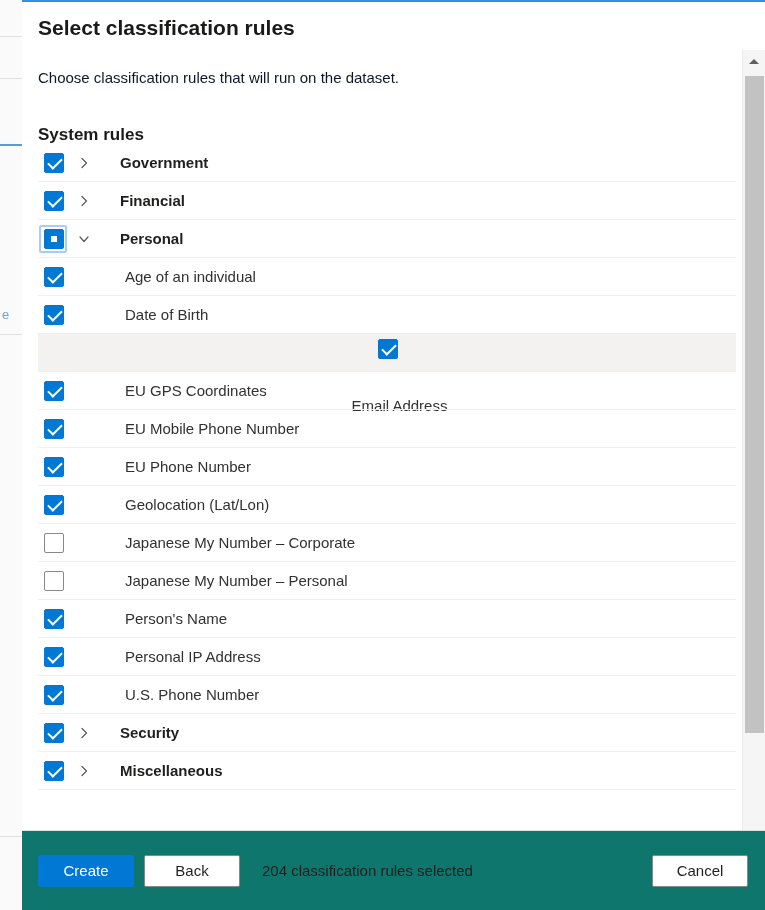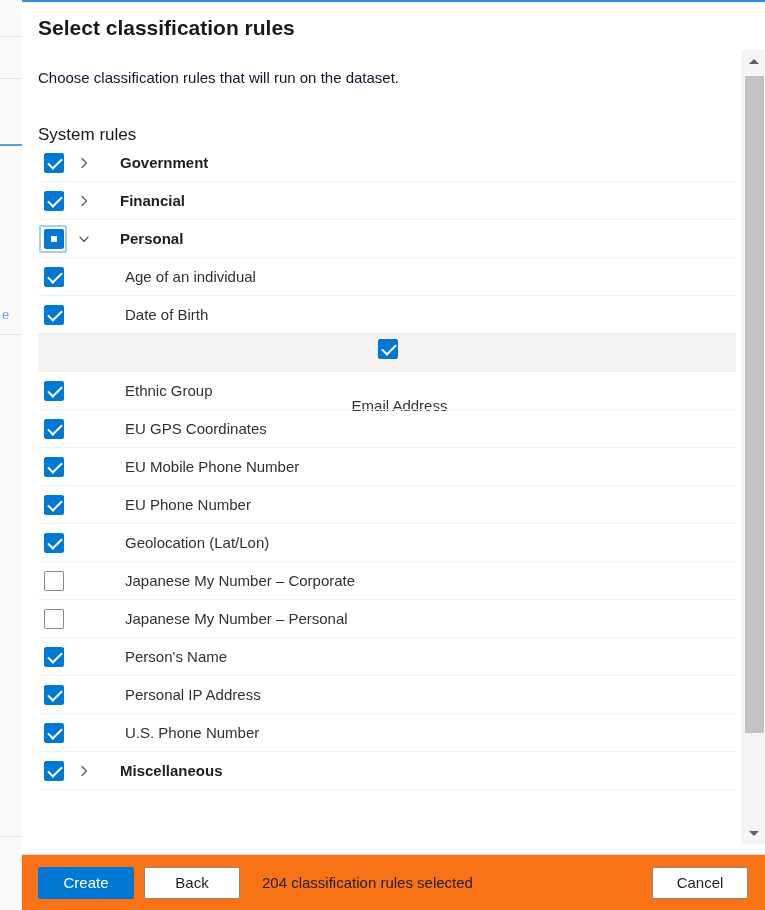--- a/index.html
+++ b/index.html
@@ -73,21 +73,21 @@
     line-height: 28px;
   }
   .panel-subtitle {
     font-size: 15px;
     color: #0f172a;
     margin: 26px 0 0 0;
     line-height: 20px;
   }
   .section-title {
     font-size: 17px;
-    font-weight: 400;
+    font-weight: 700;
     color: #1b1a19;
     margin: 36px 0 0 0;
     line-height: 22px;
   }
 
   
   .tree {
     position: absolute;
     left: 0;
     top: 142px;
@@ -234,22 +234,22 @@
     border-radius: 0;
     cursor: default;
   }
 
   
   .footer {
     position: absolute;
     left: 22px;
     bottom: 0;
     width: 743px;
-    height: 56px;
-    background: #f97316;
+    height: 80px;
+    background: #0f766e;
     border-top: 1px solid #e1e1e1;
     box-sizing: border-box;
     display: flex;
     align-items: center;
     padding: 0 17px 0 16px;
   }
   .btn {
     height: 32px;
     box-sizing: border-box;
     font-family: "Liberation Sans", sans-serif;
@@ -368,29 +368,20 @@
         <span class="chev-spacer"></span>
         <span class="row-label child">Email Address</span>
       </div>
       <div class="tree-row">
         <span class="cbx-wrap">
           <span class="cbx checked">
             <span class="tick"></span>
           </span>
         </span>
         <span class="chev-spacer"></span>
-        <span class="row-label child">Ethnic Group</span>
-      </div>
-      <div class="tree-row">
-        <span class="cbx-wrap">
-          <span class="cbx checked">
-            <span class="tick"></span>
-          </span>
-        </span>
-        <span class="chev-spacer"></span>
         <span class="row-label child">EU GPS Coordinates</span>
       </div>
       <div class="tree-row">
         <span class="cbx-wrap">
           <span class="cbx checked">
             <span class="tick"></span>
           </span>
         </span>
         <span class="chev-spacer"></span>
         <span class="row-label child">EU Mobile Phone Number</span>
@@ -446,20 +437,33 @@
         <span class="row-label child">Personal IP Address</span>
       </div>
       <div class="tree-row">
         <span class="cbx-wrap">
           <span class="cbx checked">
             <span class="tick"></span>
           </span>
         </span>
         <span class="chev-spacer"></span>
         <span class="row-label child">U.S. Phone Number</span>
+      </div>
+      <div class="tree-row">
+        <span class="cbx-wrap">
+          <span class="cbx checked">
+            <span class="tick"></span>
+          </span>
+        </span>
+        <span class="chev">
+          <svg width="14" height="14" viewBox="0 0 14 14">
+            <path fill="none" stroke="#605e5c" stroke-width="1.3" stroke-linecap="round" stroke-linejoin="round" d="M5 2.5 L9.5 7 L5 11.5"></path>
+          </svg>
+        </span>
+        <span class="row-label parent">Security</span>
       </div>
       <div class="tree-row">
         <span class="cbx-wrap">
           <span class="cbx checked">
             <span class="tick"></span>
           </span>
         </span>
         <span class="chev">
           <svg width="14" height="14" viewBox="0 0 14 14">
             <path fill="none" stroke="#605e5c" stroke-width="1.3" stroke-linecap="round" stroke-linejoin="round" d="M5 2.5 L9.5 7 L5 11.5"></path>

